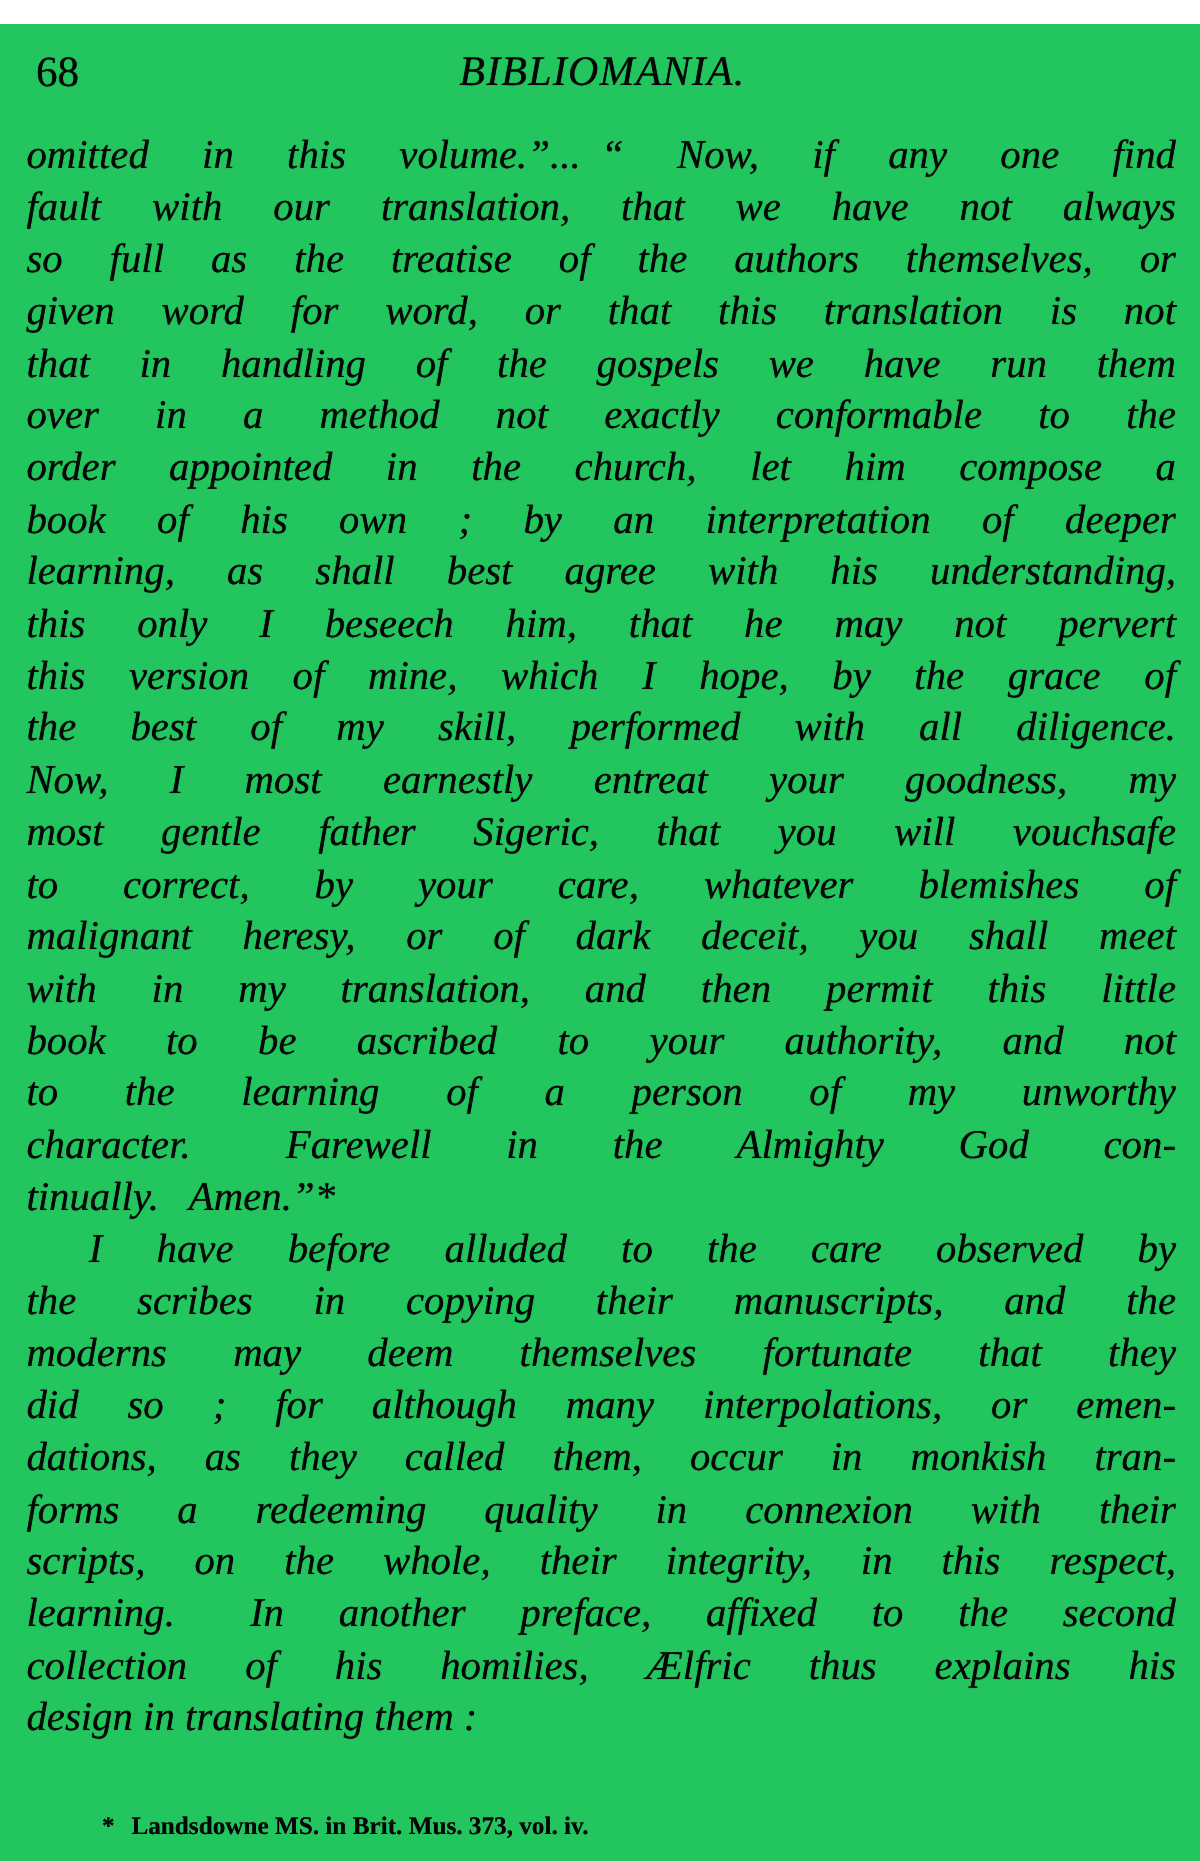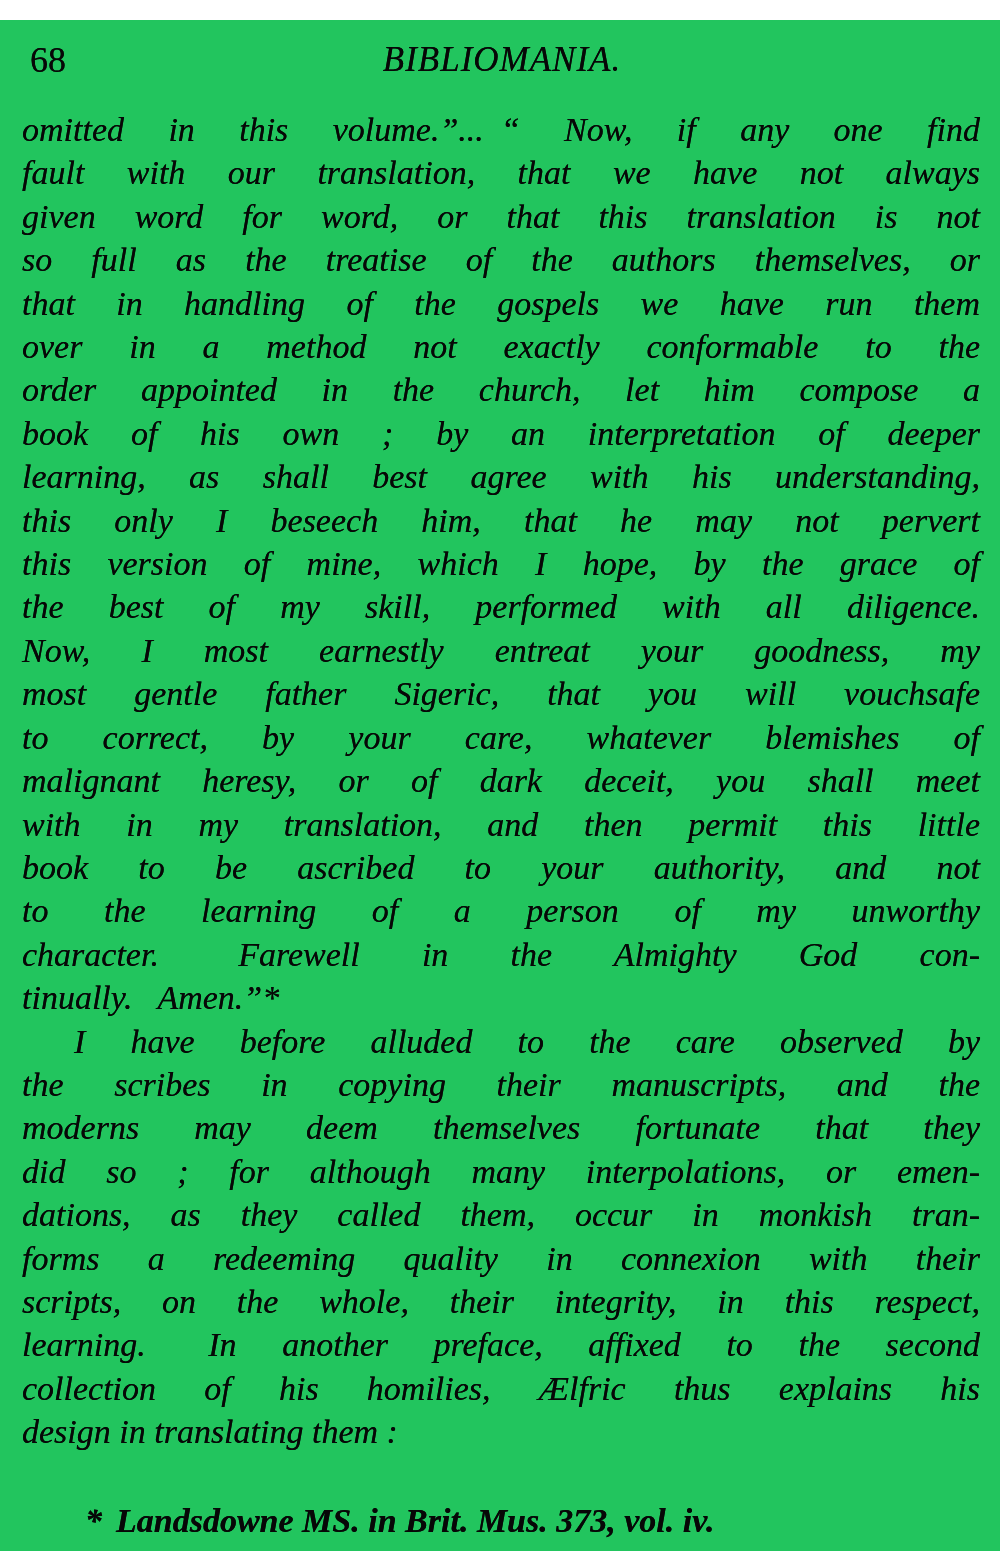--- a/index.html
+++ b/index.html
@@ -65,44 +65,43 @@
     white-space: normal;
   }
   .line.indent {
     text-indent: 52px;
   }
   .footnote {
     position: absolute;
     top: 1484px;
     left: 85px;
     right: 40px;
-    font-size: 34px;
+    font-size: 21px;
     line-height: 34px;
     font-weight: bold;
     text-shadow: 0 0 0.5px rgba(0,0,0,0.85);
-    font-style: italic;
   }
   .footnote-marker { padding-right: 14px; }
 </style>
 </head>
 <body>
 
 <div class="page">
 
   <div class="running-header">
     <span class="page-number">68</span>
     <div class="running-title">BIBLIOMANIA.</div>
   </div>
 
   <div class="body-text">
       <div class="paragraph">
         <div class="line">omitted in this volume.”... “ Now, if any one find</div>
         <div class="line">fault with our translation, that we have not always</div>
+        <div class="line">so full as the treatise of the authors themselves, or</div>
         <div class="line">given word for word, or that this translation is not</div>
-        <div class="line">so full as the treatise of the authors themselves, or</div>
         <div class="line">that in handling of the gospels we have run them</div>
         <div class="line">over in a method not exactly conformable to the</div>
         <div class="line">order appointed in the church, let him compose a</div>
         <div class="line">book of his own ; by an interpretation of deeper</div>
         <div class="line">learning, as shall best agree with his understanding,</div>
         <div class="line">this only I beseech him, that he may not pervert</div>
         <div class="line">this version of mine, which I hope, by the grace of</div>
         <div class="line">the best of my skill, performed with all diligence.</div>
         <div class="line">Now, I most earnestly entreat your goodness, my</div>
         <div class="line">most gentle father Sigeric, that you will vouchsafe</div>

